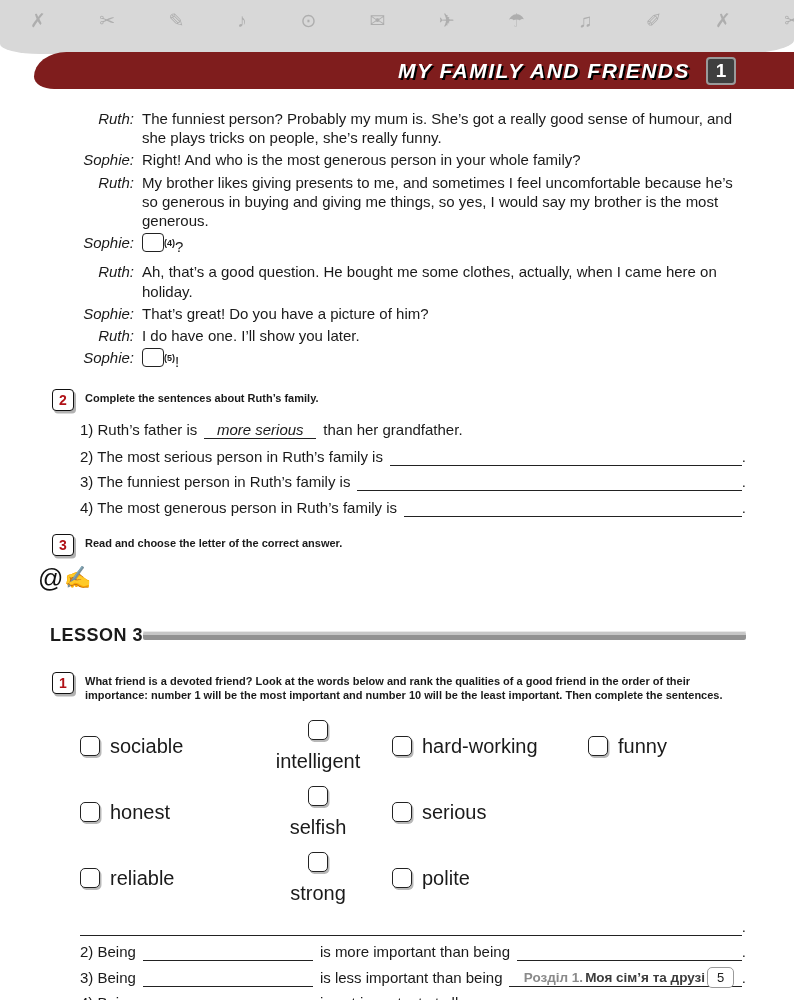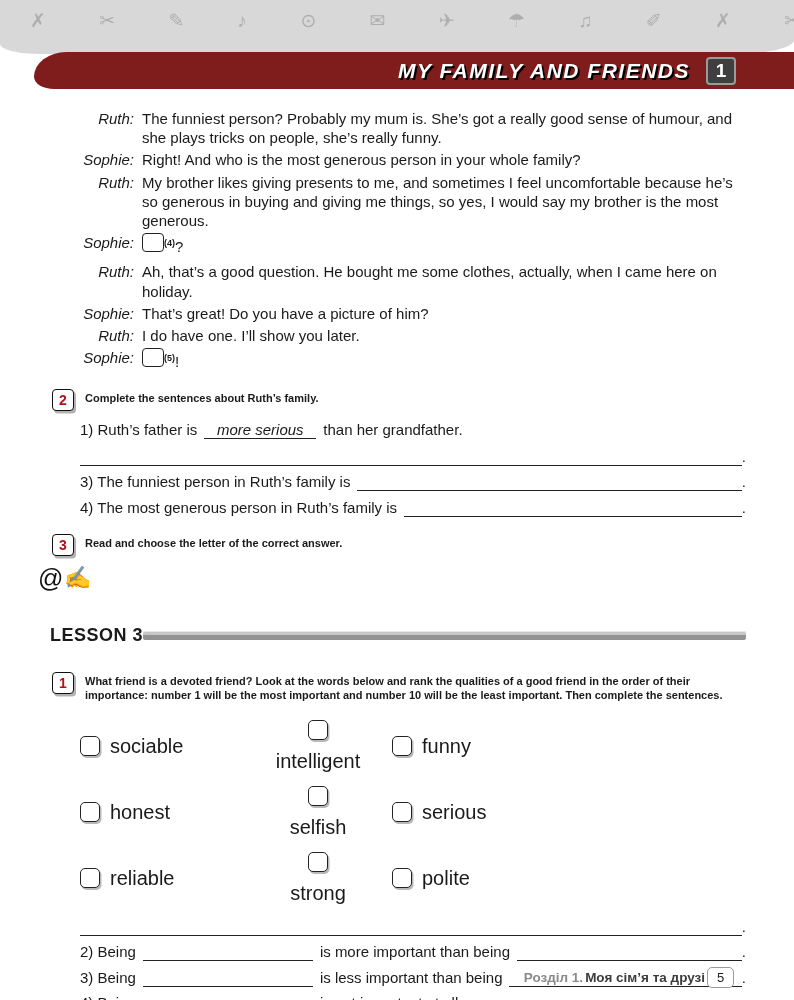--- a/index.html
+++ b/index.html
@@ -153,20 +153,21 @@
     <span class="ex-title">Complete the sentences about Ruth’s family.</span>
   </div>
 
   <div class="ex-items">
     <div class="ex-item">
       <span class="pre">1) Ruth’s father is</span>
       <span class="blank-ans">more serious</span>
       <span class="post">than her grandfather.</span>
     </div>
     <div class="ex-item">
+      <span class="pre">2) The most serious person in Ruth’s family is</span>
       <span class="blank-grow"></span>
       <span>.</span>
     </div>
     <div class="ex-item">
       <span class="pre">3) The funniest person in Ruth’s family is</span>
       <span class="blank-grow"></span>
       <span>.</span>
     </div>
     <div class="ex-item">
       <span class="pre">4) The most generous person in Ruth’s family is</span>
@@ -197,20 +198,24 @@
 
   <div class="qualities">
     <div class="q-row">
       <span class="q-cell">
           <span class="checkbox"></span>
           <span>sociable</span>
         </span>
       <span class="q-cell">
           <span class="checkbox"></span>
           <span>intelligent</span>
+        </span>
+      <span class="q-cell">
+          <span class="checkbox"></span>
+          <span>hard-working</span>
         </span>
       <span class="q-cell">
           <span class="checkbox"></span>
           <span>funny</span>
         </span>
     </div>
     <div class="q-row">
       <span class="q-cell">
           <span class="checkbox"></span>
           <span>honest</span>

